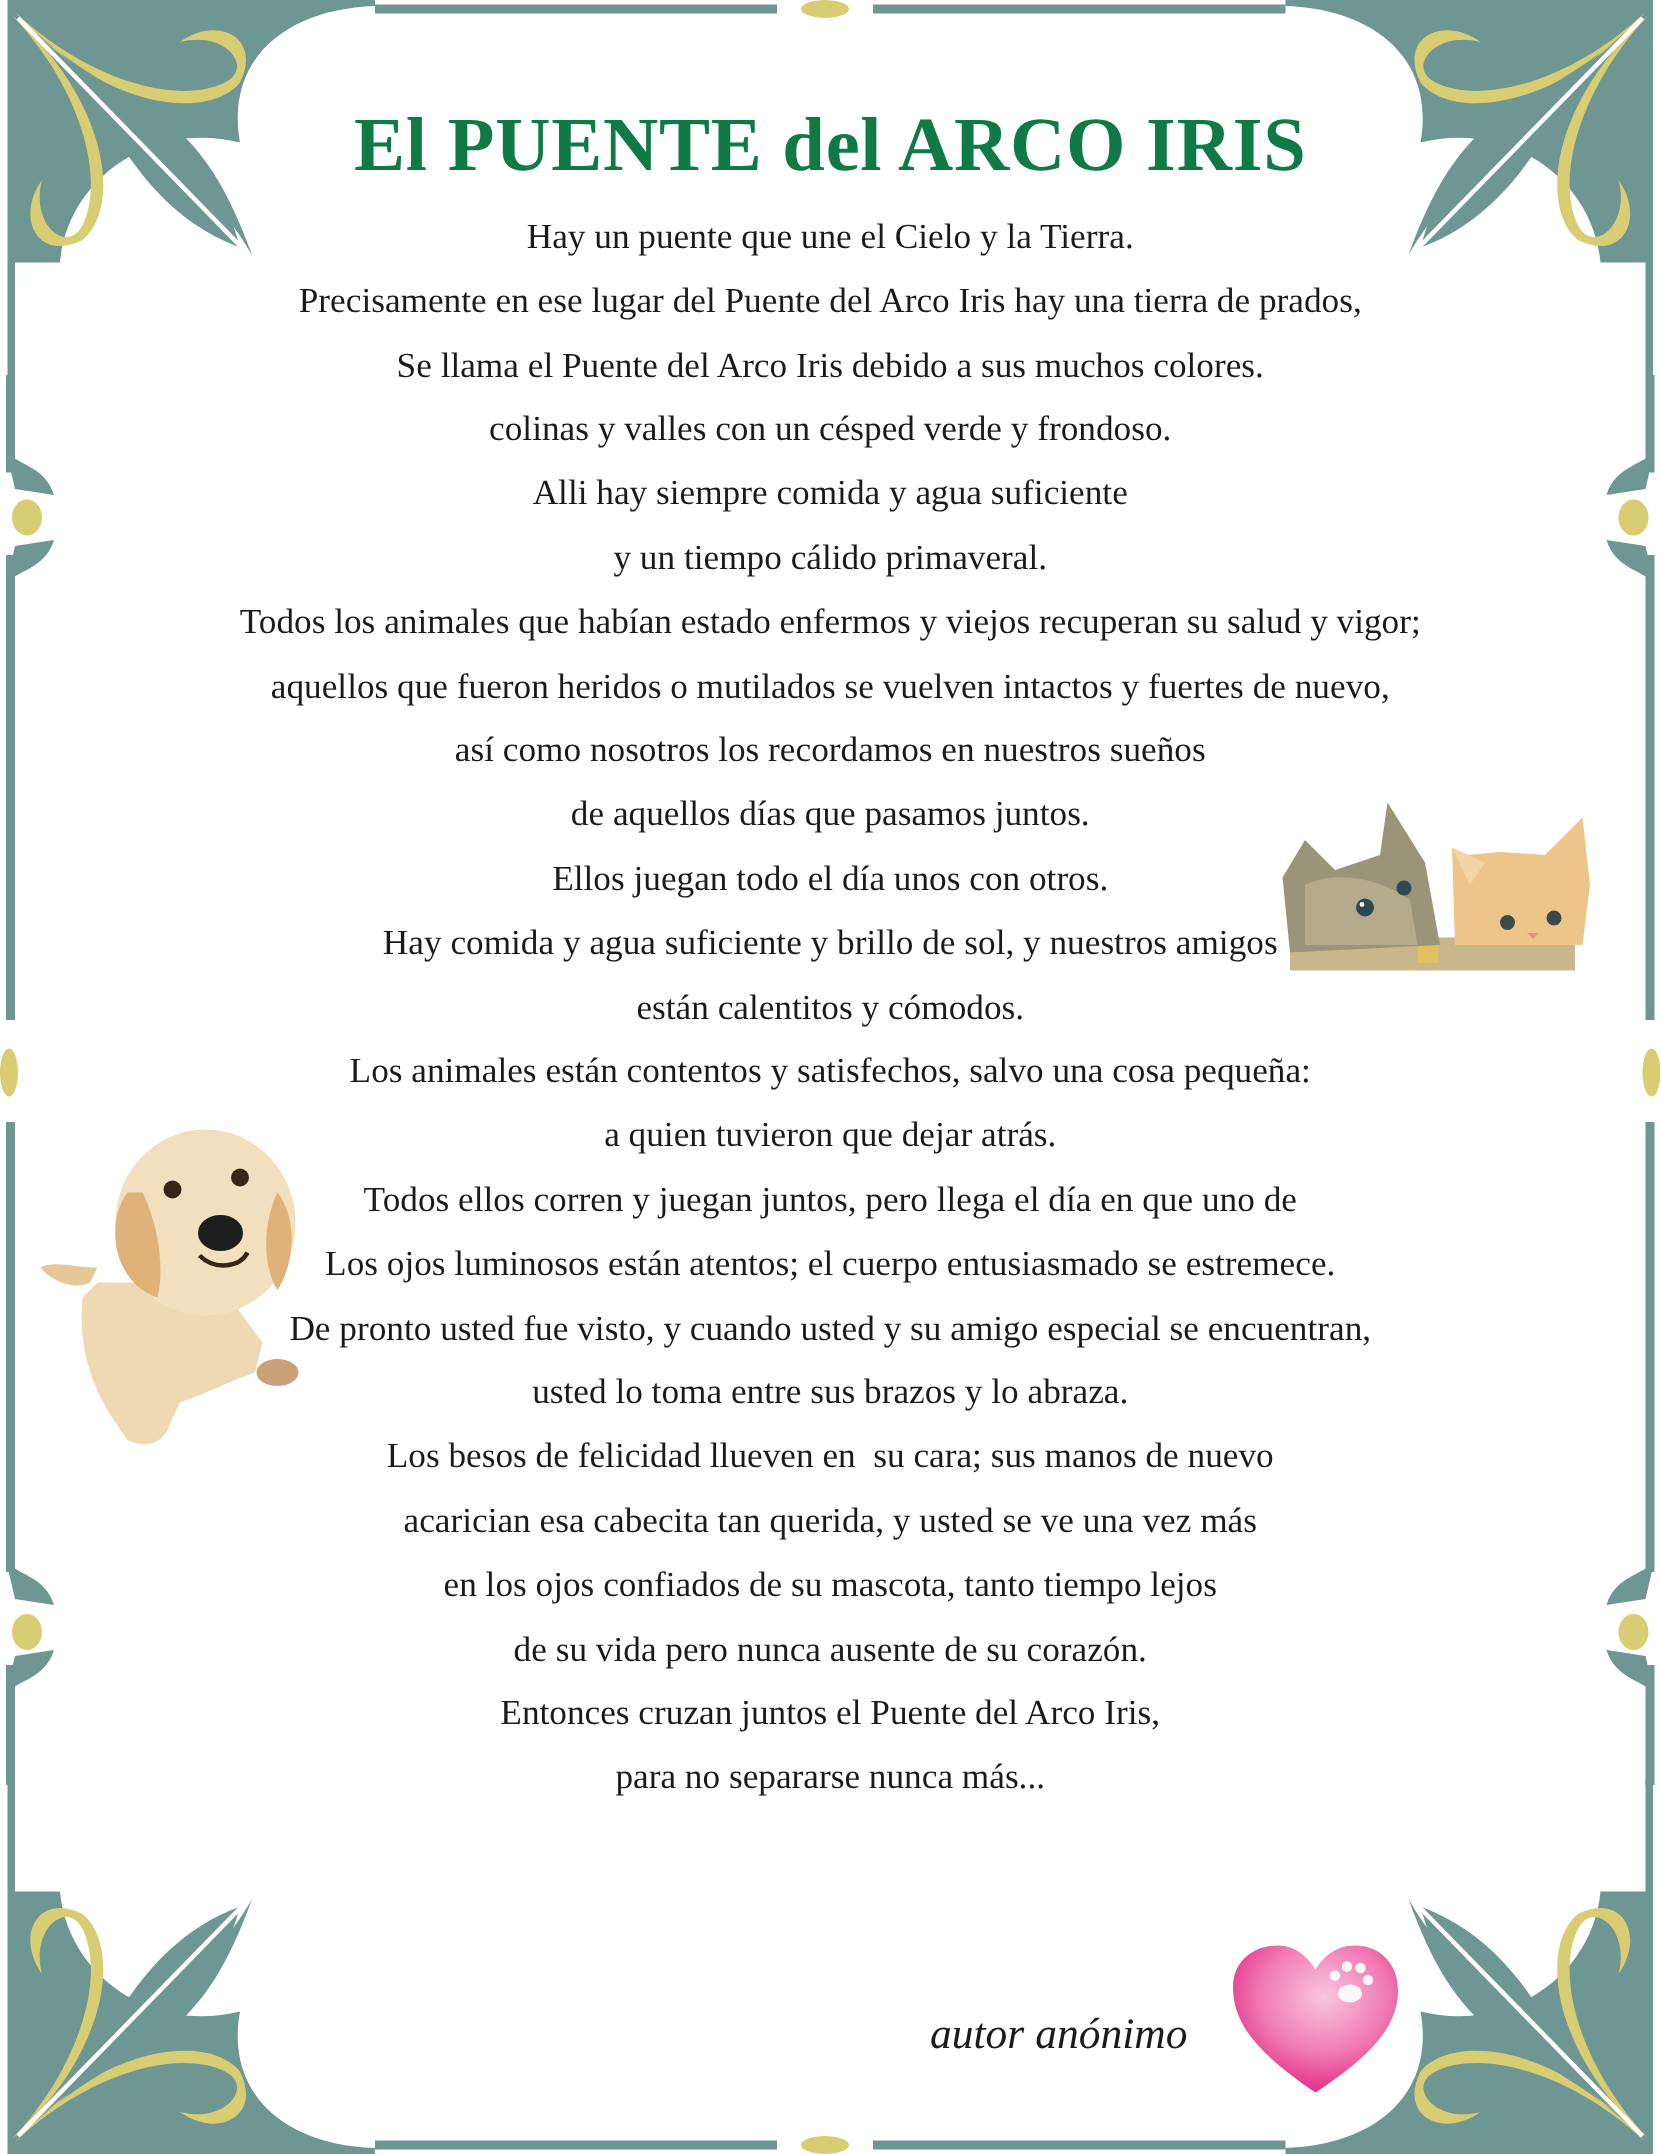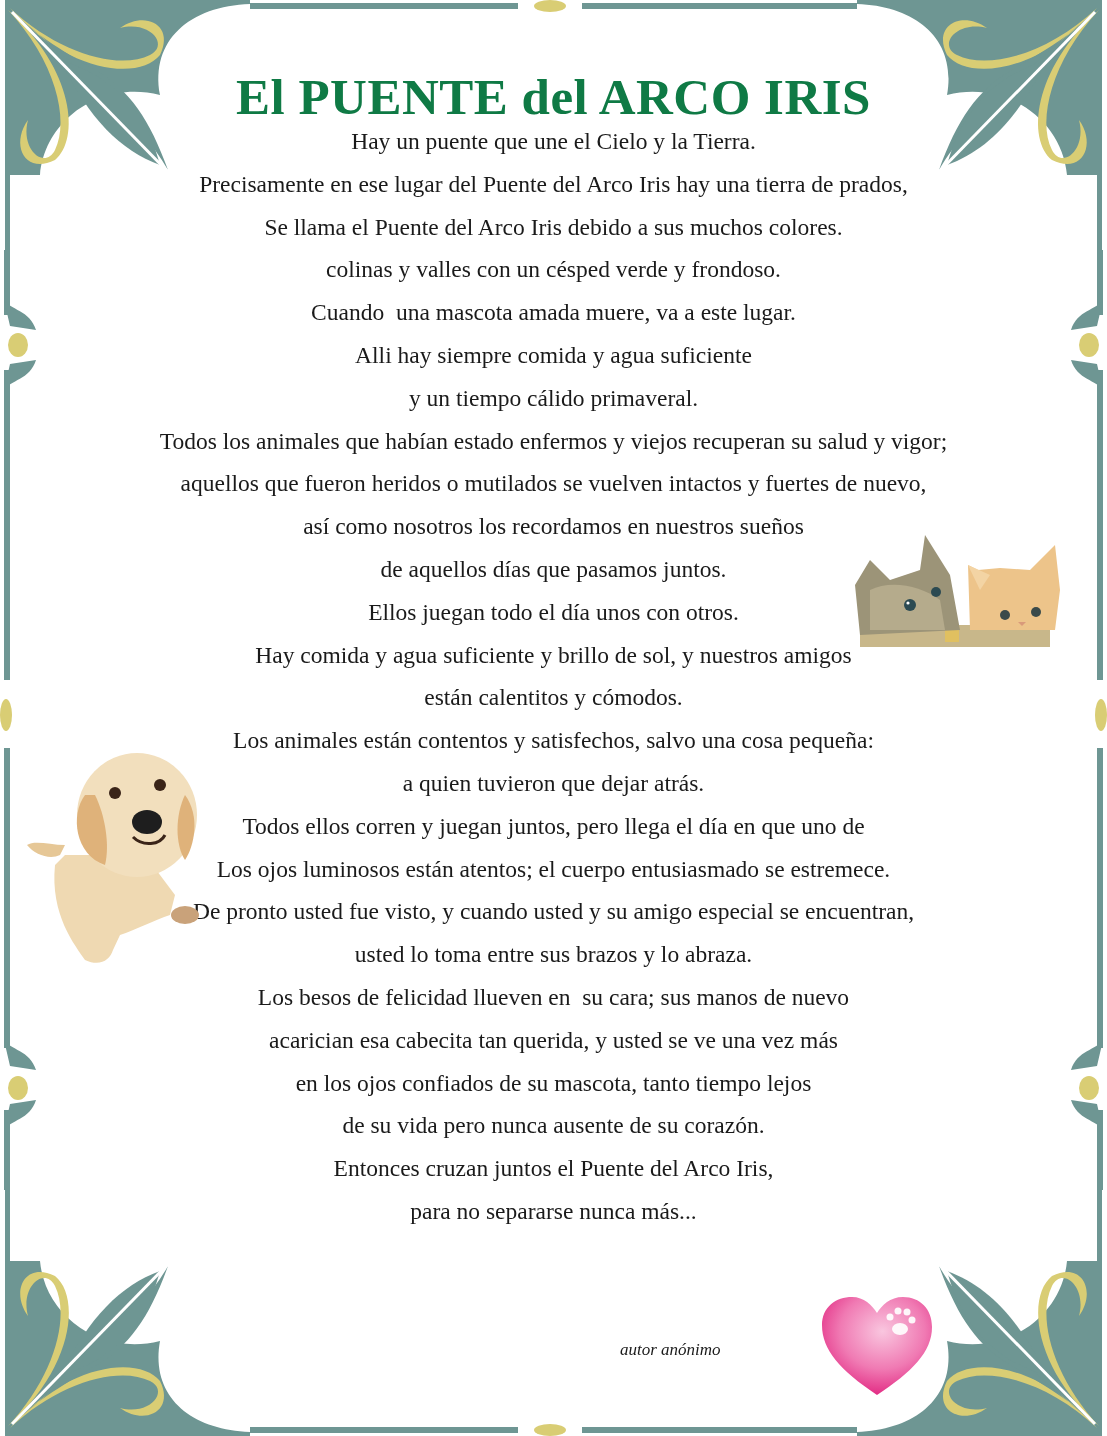--- a/index.html
+++ b/index.html
@@ -5,28 +5,28 @@
   html, body { margin: 0; padding: 0; background: #ffffff; }
   body { width: 1107px; height: 1436px; position: relative; overflow: hidden; }
   .page { position: absolute; left: 0; top: 0; width: 1107px; height: 1436px; }
   .frame-svg { position: absolute; left: 0; top: 0; width: 1107px; height: 1436px; }
   .title {
     position: absolute; left: 0; right: 0; top: 68px; text-align: center;
     font-family: "Liberation Serif", "DejaVu Serif", serif; font-weight: bold;
     font-size: 51px; letter-spacing: 0.5px; color: #0f7a45; margin: 0;
   }
   .poem {
-    position: absolute; left: 0; right: 0; top: 120px; text-align: center;
+    position: absolute; left: 0; right: 0; top: 137px; text-align: center;
     font-family: "Liberation Serif", "DejaVu Serif", serif; font-size: 23.5px; color: #1a1a1a;
   }
   .poem .line { height: 42.8px; line-height: 42.8px; white-space: pre; }
   .author {
     position: absolute; left: 620px; top: 1340px;
     font-family: "Liberation Serif", "DejaVu Serif", serif; font-style: italic;
-    font-size: 17px; color: #1a1a1a;
+    font-size: 29px; color: #1a1a1a;
   }
   .illus { position: absolute; }
 </style>
 </head>
 <body>
 
 <div class="page">
 
   <svg class="frame-svg" viewBox="0 0 1107 1436" xmlns="http://www.w3.org/2000/svg">
     <defs>
@@ -94,21 +94,20 @@
       </g>
   </svg>
 
   <h1 class="title">El PUENTE del ARCO IRIS</h1>
 
   <div class="poem">
     <div class="line">Hay un puente que une el Cielo y la Tierra.</div>
     <div class="line">Precisamente en ese lugar del Puente del Arco Iris hay una tierra de prados,</div>
     <div class="line">Se llama el Puente del Arco Iris debido a sus muchos colores.</div>
     <div class="line">colinas y valles con un césped verde y frondoso.</div>
-    <div class="line">Cuando  una mascota amada muere, va a este lugar.</div>
     <div class="line">Alli hay siempre comida y agua suficiente</div>
     <div class="line">y un tiempo cálido primaveral.</div>
     <div class="line">Todos los animales que habían estado enfermos y viejos recuperan su salud y vigor;</div>
     <div class="line">aquellos que fueron heridos o mutilados se vuelven intactos y fuertes de nuevo,</div>
     <div class="line">así como nosotros los recordamos en nuestros sueños</div>
     <div class="line">de aquellos días que pasamos juntos.</div>
     <div class="line">Ellos juegan todo el día unos con otros.</div>
     <div class="line">Hay comida y agua suficiente y brillo de sol, y nuestros amigos</div>
     <div class="line">están calentitos y cómodos.</div>
     <div class="line">Los animales están contentos y satisfechos, salvo una cosa pequeña:</div>

